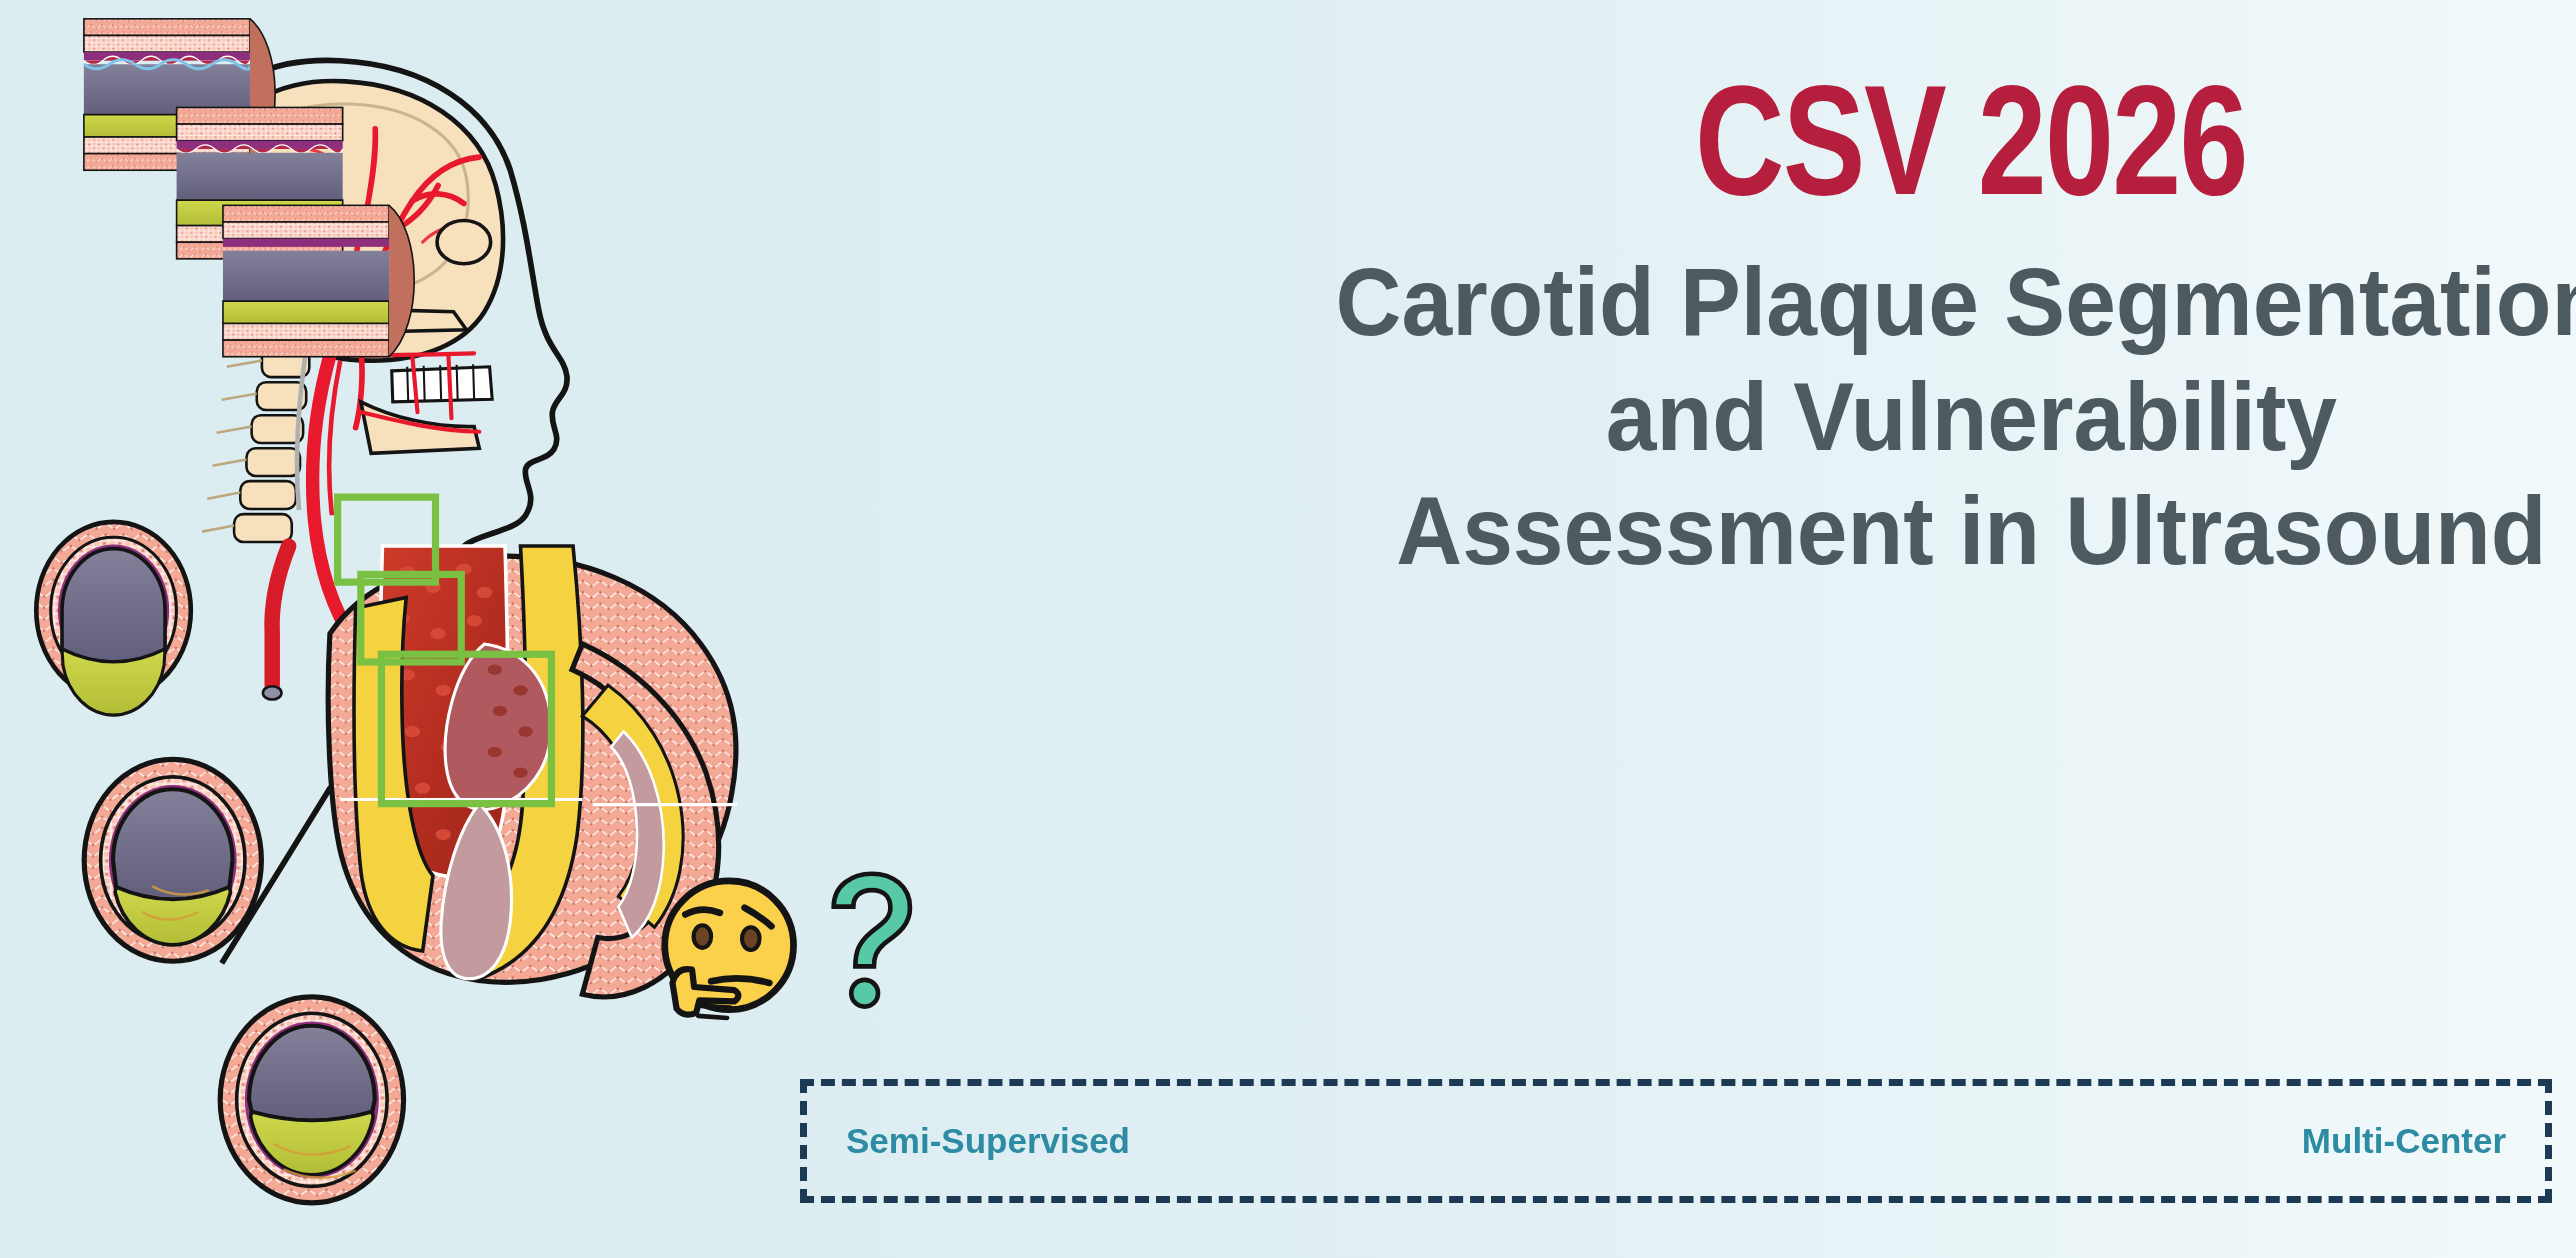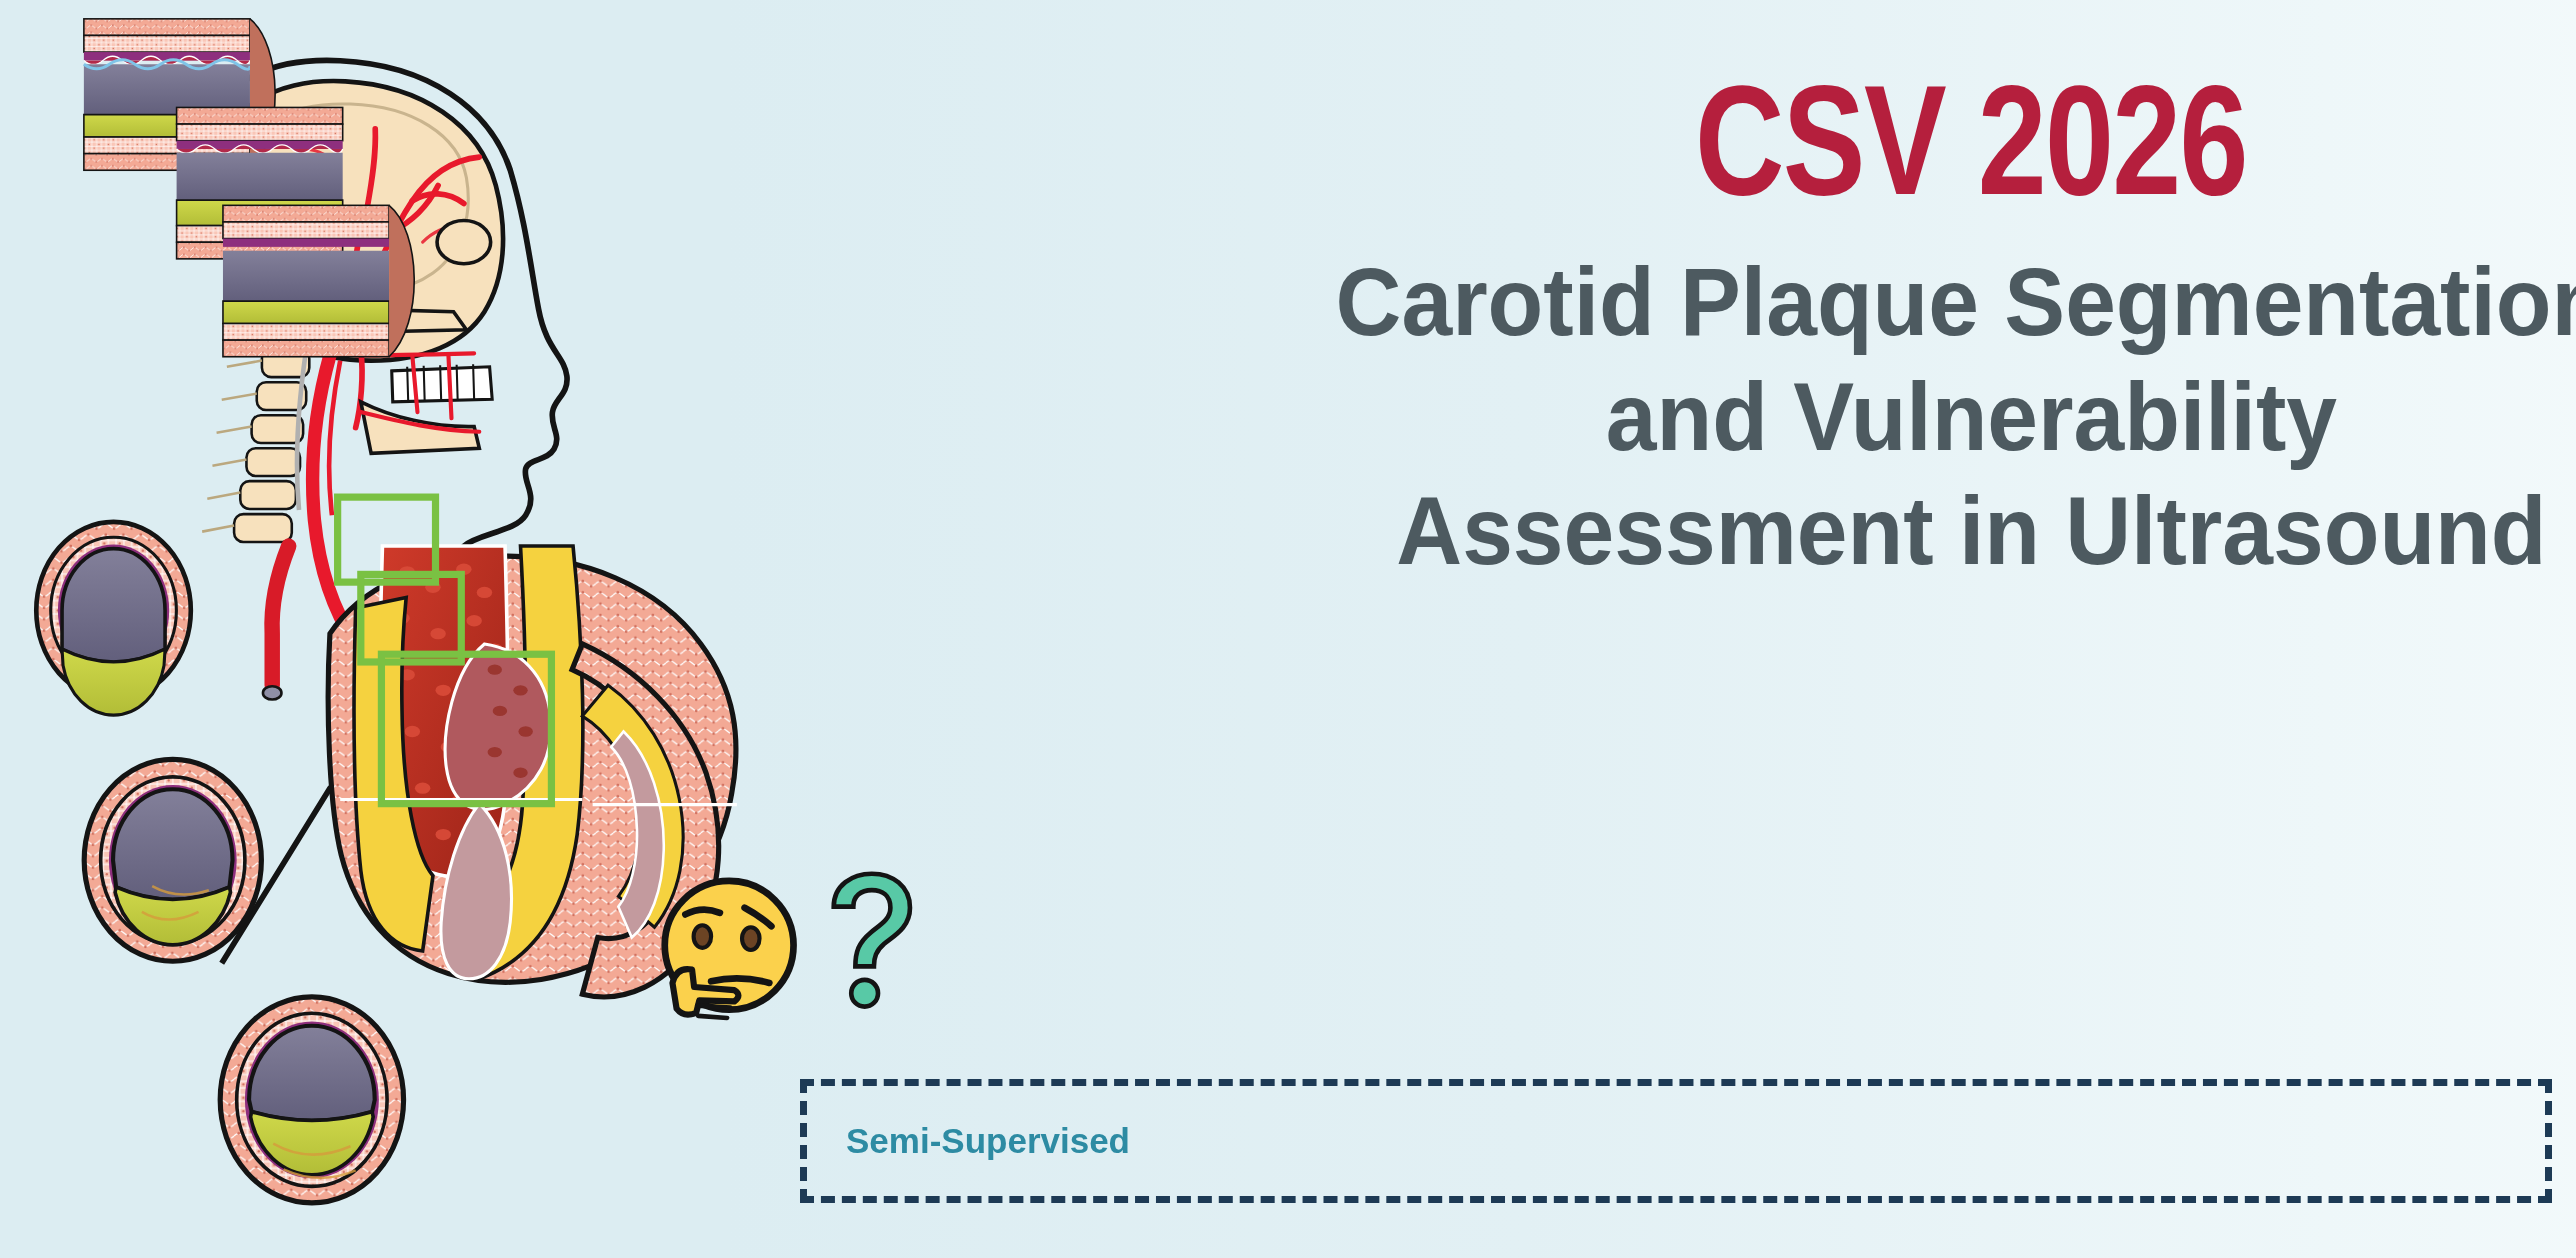--- a/index.html
+++ b/index.html
@@ -333,16 +333,17 @@
     <div id="title">CSV 2026</div>
     <div id="subtitle">
       <span class="ln">Carotid Plaque Segmentation</span>
       <span class="ln">and Vulnerability</span>
       <span class="ln">Assessment in Ultrasound</span>
     </div>
   </div>
 
   <div id="keywords">
     <span class="kw">Semi-Supervised</span>
+    <span class="kw">Multi-Center</span>
   </div>
 
 </div>
 
 
 </body></html>

